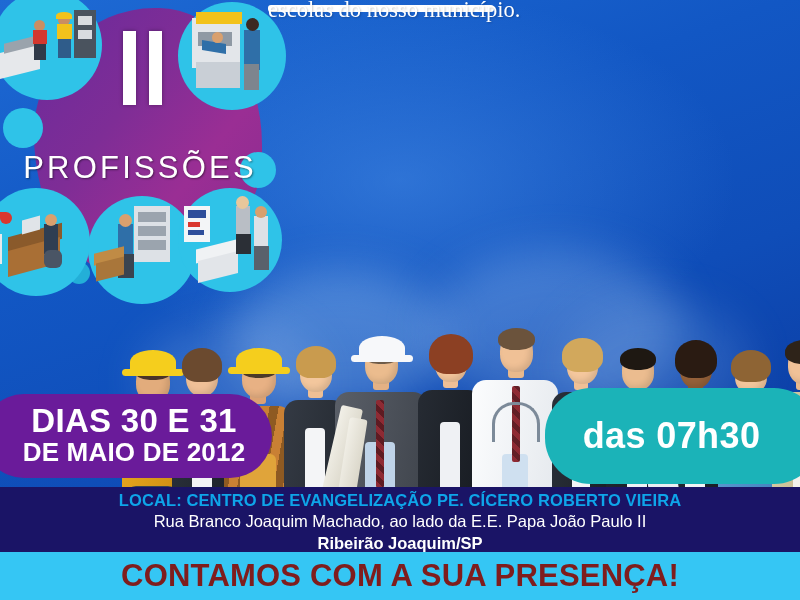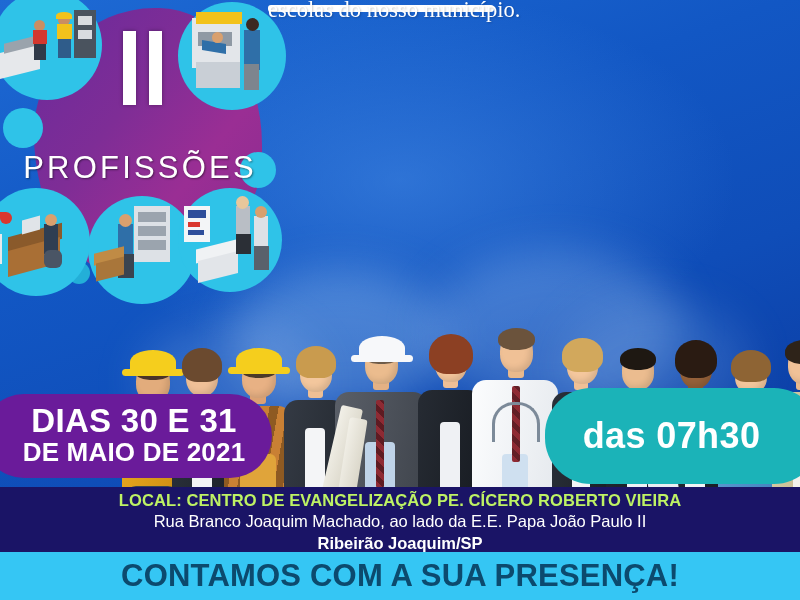--- a/index.html
+++ b/index.html
@@ -113,30 +113,30 @@
     font-family:"Liberation Serif", serif;
     color:#fff; font-size:22.5px; line-height:1.47; width:508px;
     text-shadow:1px 1px 2px rgba(0,0,0,.22);
   }
 
   
   #address {
     position:absolute; left:0; top:487px; width:800px; height:65px;
     background:#1A1466; text-align:center; padding-top:3px;
   }
-  #address .a1 { color:#bef264; font-size:16.5px; font-weight:bold; line-height:1.3; letter-spacing:.1px; }
+  #address .a1 { color:#0ea5e9; font-size:16.5px; font-weight:bold; line-height:1.3; letter-spacing:.1px; }
   #address .a2 { color:#fff; font-size:16.5px; font-weight:400; line-height:1.3; }
   #address .a3 { color:#fff; font-size:16.5px; font-weight:bold; line-height:1.3; }
 
   
   #footer {
     position:absolute; left:0; top:552px; width:800px; height:48px;
     background:#35C6F4; display:flex; justify-content:center; align-items:center;
   }
-  #footer span { color:#0c4a6e; font-size:31px; font-weight:bold; letter-spacing:.2px; }
+  #footer span { color:#7f1d1d; font-size:31px; font-weight:bold; letter-spacing:.2px; }
 </style>
 </head>
 <body>
 
 <div id="poster">
 
   <div class="wisp w1"></div>
   <div class="wisp w2"></div>
   <div class="wisp w3"></div>
   <div class="wisp w4"></div>
@@ -343,21 +343,21 @@
 
       <div class="neck" style="left:24px;bottom:160px;width:15px;height:12px;background:#E8B98D;"></div>
       <div class="head" style="left:16px;bottom:166px;width:32px;height:39px;background:#F0C197;"></div>
       <div class="hair" style="left:13px;bottom:186px;width:38px;height:24px;background:#2E2319;"></div>
     </div>
 
   </div>
 
   <div id="date-badge">
     <div class="l1">DIAS 30 E 31</div>
-    <div class="l2">DE MAIO DE 2021</div>
+    <div class="l2">DE MAIO DE 2012</div>
   </div>
 
   <div id="time-badge">
     <div class="l1">das 07h30</div>
   </div>
 
   <div id="address">
     <div class="a1">LOCAL:  CENTRO DE EVANGELIZAÇÃO PE. CÍCERO ROBERTO VIEIRA</div>
     <div class="a2">Rua Branco Joaquim Machado, ao lado da E.E. Papa João Paulo II</div>
     <div class="a3">Ribeirão Joaquim/SP</div>

